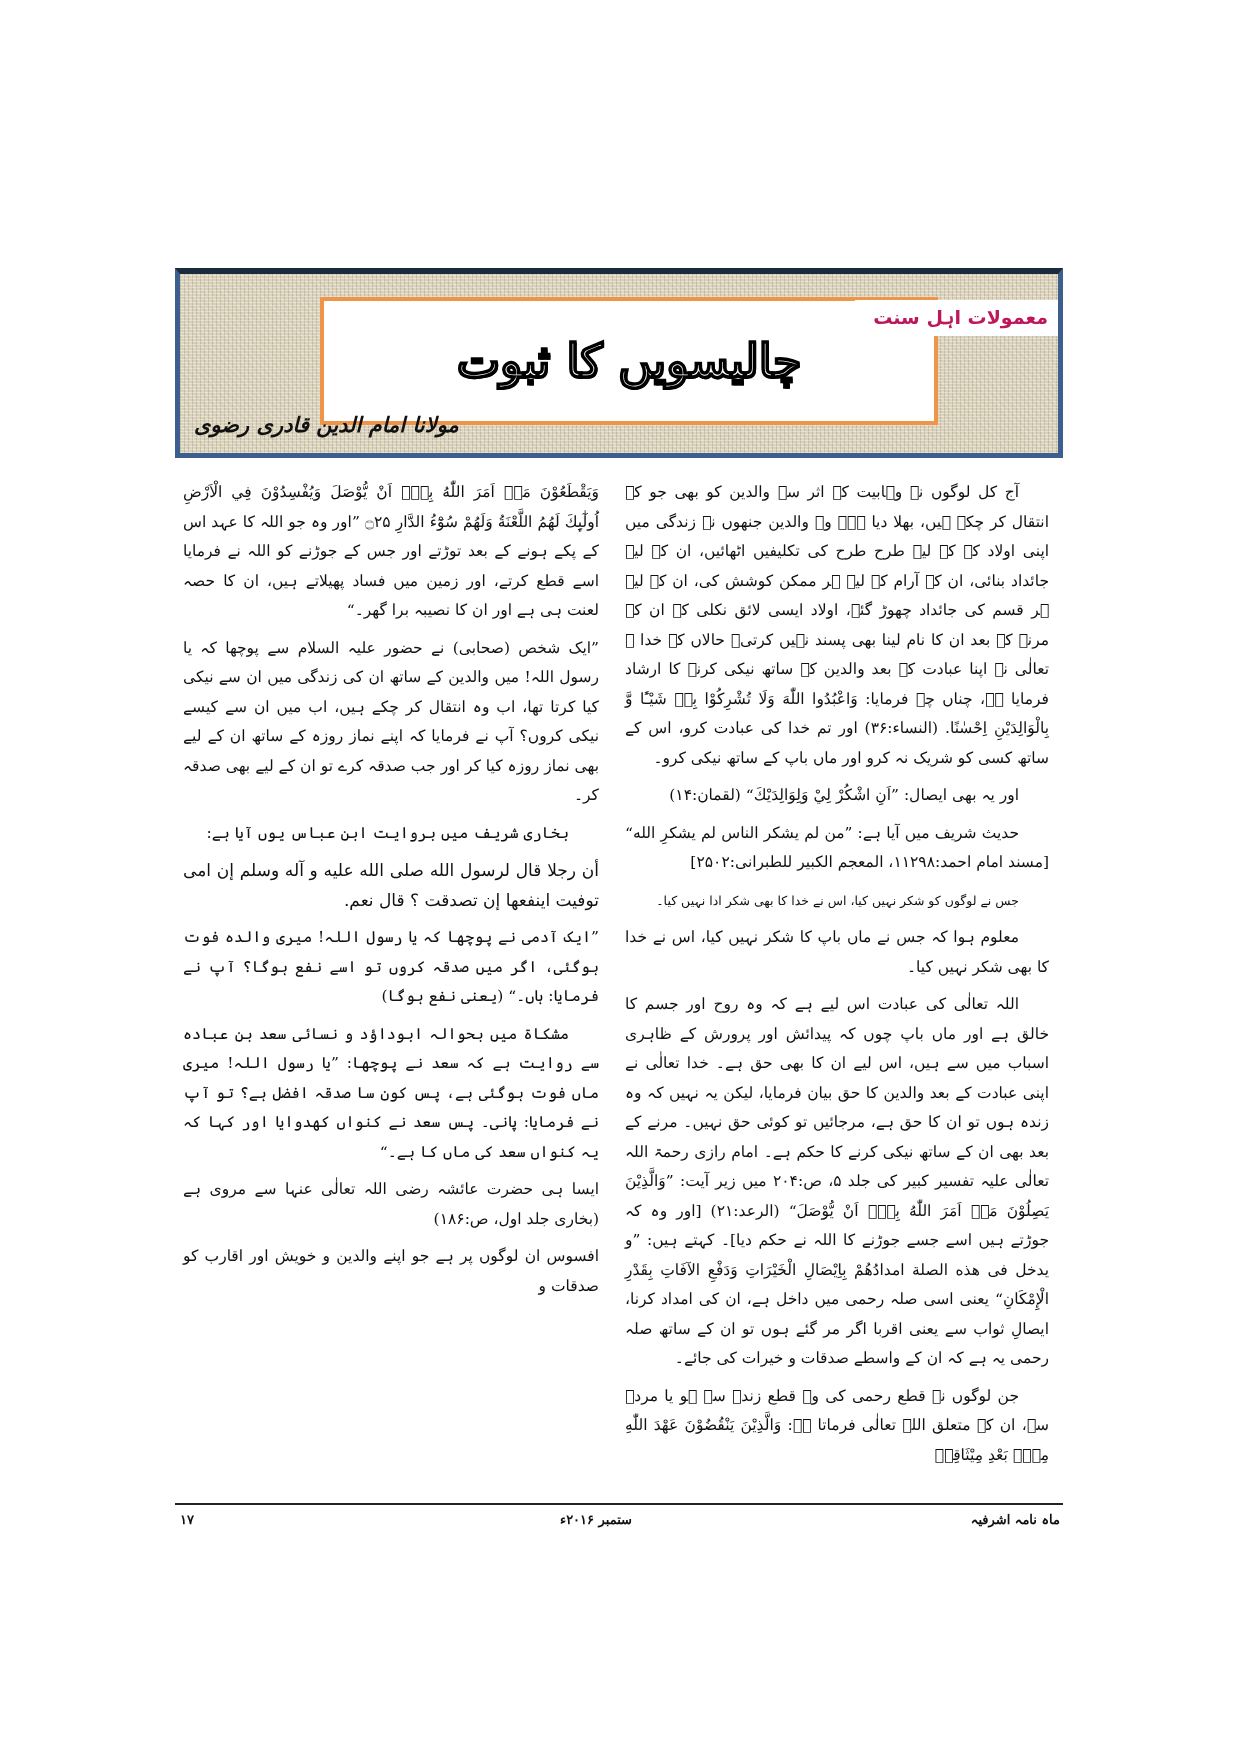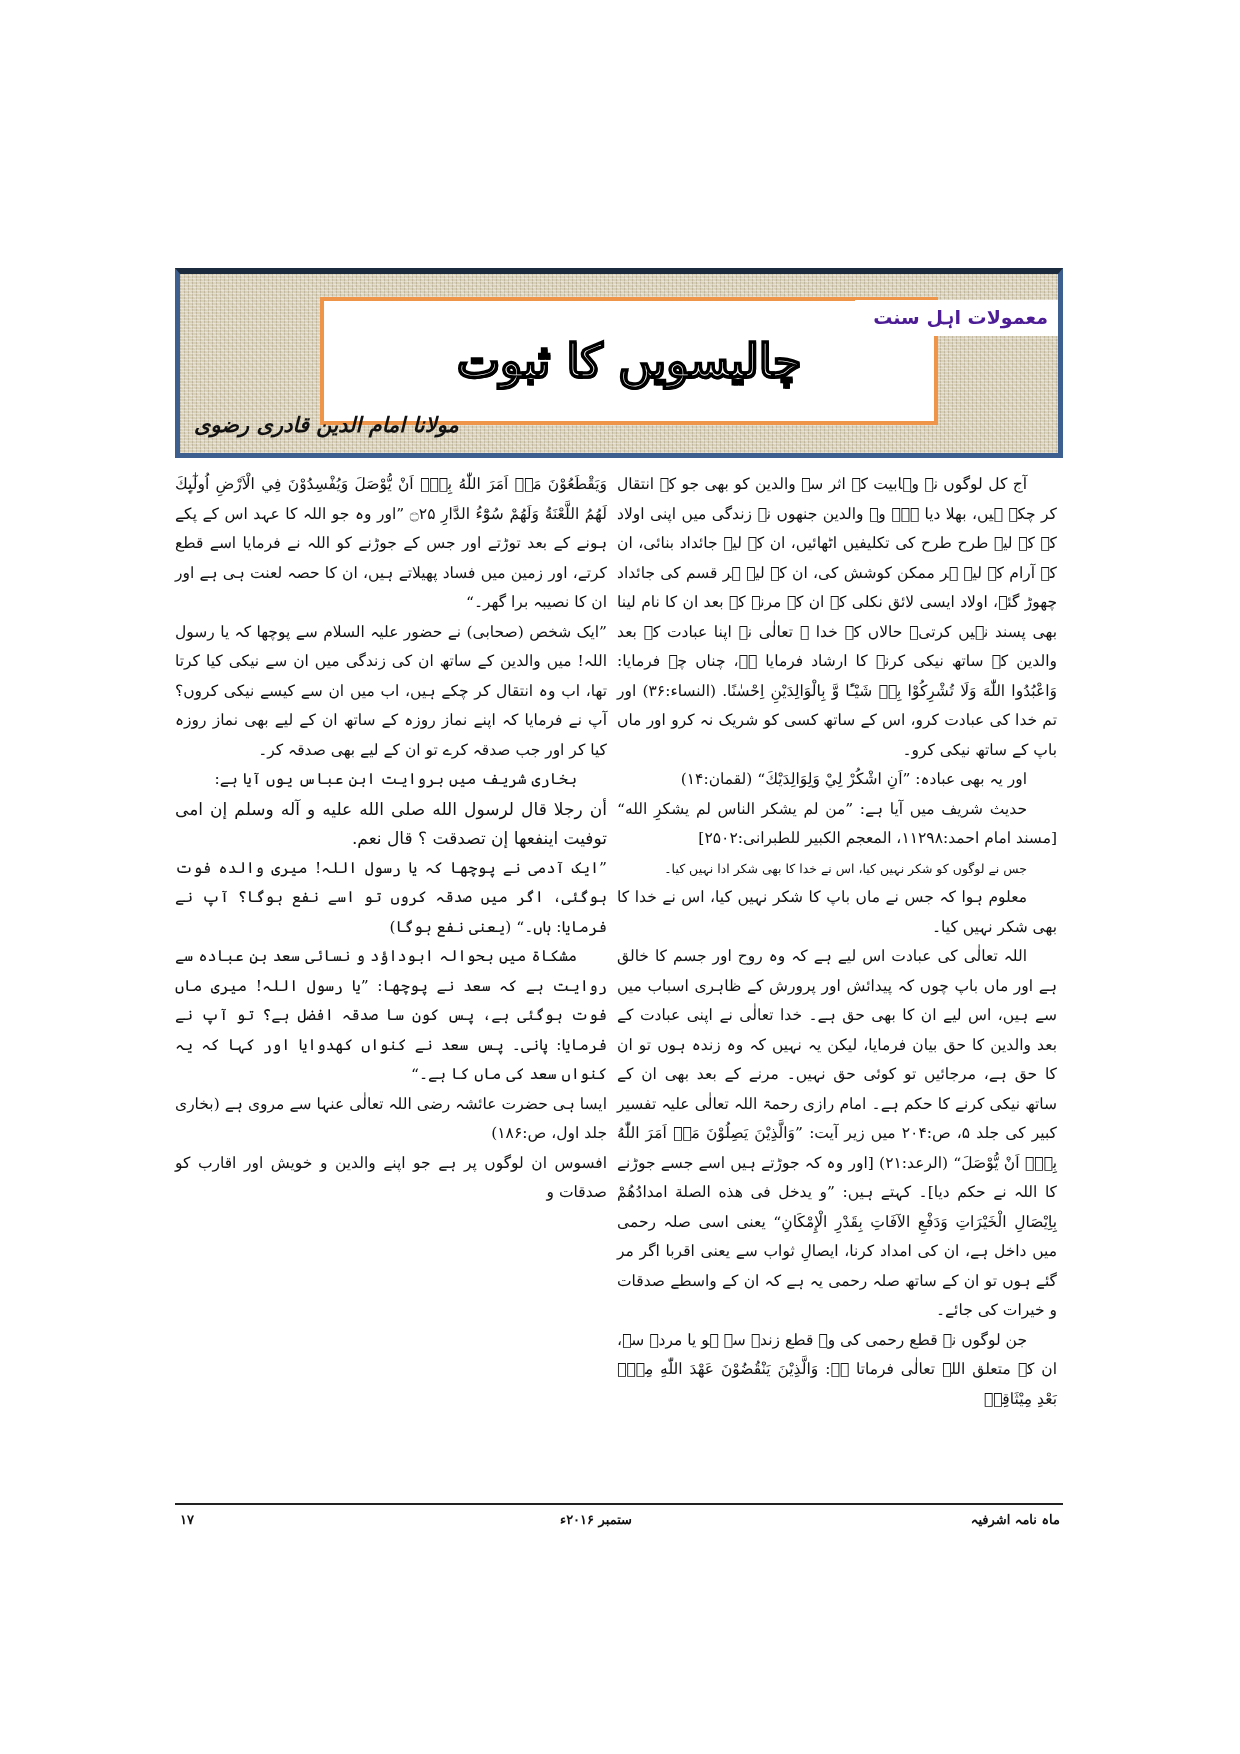--- a/index.html
+++ b/index.html
@@ -22,36 +22,36 @@
     display:flex; align-items:center; justify-content:center;
   }
   .title-text {
     font-family:"DejaVu Serif", serif; font-size:46px; font-weight:bold; direction:rtl;
     color:#fff; -webkit-text-stroke:2px #000; letter-spacing:0;
     text-shadow: 1px 1px 0 #000;
   }
   .series-label {
     position:absolute; right:0px; top:26px; background:#fff; padding:6px 10px 8px 18px;
     font-family:"DejaVu Sans", sans-serif; font-weight:bold; font-size:19px; direction:rtl;
-    color:#4c1d95;
+    color:#be185d;
   }
   .author {
     position:absolute; left:14px; top:138px; font-family:"DejaVu Serif", serif;
     font-weight:bold; font-style:italic; font-size:21px; direction:rtl; color:#111;
   }
   .columns {
     position:absolute; left:175px; top:470px; width:888px; height:1030px;
   }
   .col {
     position:absolute; top:0; direction:rtl; text-align:justify;
     font-family:"DejaVu Serif", serif; font-size:15.5px; line-height:29.5px;
   }
   .col-right { right:6px; width:440px; }
   .col-left { left:0; width:432px; }
-  .col p { margin:0; }
+  .col p { margin:8px; }
   .col p.indent { text-indent:30px; }
   .col .arabic { font-size:17px; }
   .col .ref { font-size:12.5px; }
   .footer-rule {
     position:absolute; left:175px; top:1503px; width:888px; height:2px; background:#222;
   }
   .footer {
     position:absolute; top:1512px; font-family:"DejaVu Serif", serif; font-size:13px;
     font-weight:bold; direction:rtl;
   }
@@ -66,21 +66,21 @@
   <div class="title-box">
     <span class="title-text">چالیسویں کا ثبوت</span>
   </div>
   <div class="series-label">معمولات اہل سنت</div>
   <div class="author">مولانا امام الدین قادری رضوی</div>
 </div>
 
 <div class="columns">
   <div class="col col-right">
     <p class="indent">آج کل لوگوں نے وہابیت کے اثر سے والدین کو بھی جو کہ انتقال کر چکے ہیں، بھلا دیا ہے۔ وہ والدین جنھوں نے زندگی میں اپنی اولاد کے کے لیے طرح طرح کی تکلیفیں اٹھائیں، ان کے لیے جائداد بنائی، ان کے آرام کے لیے ہر ممکن کوشش کی، ان کے لیے ہر قسم کی جائداد چھوڑ گئے، اولاد ایسی لائق نکلی کہ ان کے مرنے کے بعد ان کا نام لینا بھی پسند نہیں کرتی۔ حالاں کہ خدا ے تعالٰی نے اپنا عبادت کے بعد والدین کے ساتھ نیکی کرنے کا ارشاد فرمایا ہے، چناں چہ فرمایا: وَاعْبُدُوا اللّٰهَ وَلَا تُشْرِكُوْا بِهٖ شَيْـًٔا وَّ بِالْوَالِدَيْنِ اِحْسٰنًا. (النساء:۳۶) اور تم خدا کی عبادت کرو، اس کے ساتھ کسی کو شریک نہ کرو اور ماں باپ کے ساتھ نیکی کرو۔</p>
-    <p class="indent">اور یہ بھی عبادہ: ”اَنِ اشْكُرْ لِيْ وَلِوَالِدَيْكَ“ (لقمان:۱۴)</p>
+    <p class="indent">اور یہ بھی ایصال: ”اَنِ اشْكُرْ لِيْ وَلِوَالِدَيْكَ“ (لقمان:۱۴)</p>
     <p class="indent">حدیث شریف میں آیا ہے: ”من لم يشكر الناس لم يشكرِ الله“ [مسند امام احمد:۱۱۲۹۸، المعجم الکبیر للطبرانی:۲۵۰۲]</p>
     <p class="indent ref">جس نے لوگوں کو شکر نہیں کیا، اس نے خدا کا بھی شکر ادا نہیں کیا۔</p>
     <p class="indent">معلوم ہوا کہ جس نے ماں باپ کا شکر نہیں کیا، اس نے خدا کا بھی شکر نہیں کیا۔</p>
     <p class="indent">اللہ تعالٰی کی عبادت اس لیے ہے کہ وہ روح اور جسم کا خالق ہے اور ماں باپ چوں کہ پیدائش اور پرورش کے ظاہری اسباب میں سے ہیں، اس لیے ان کا بھی حق ہے۔ خدا تعالٰی نے اپنی عبادت کے بعد والدین کا حق بیان فرمایا، لیکن یہ نہیں کہ وہ زندہ ہوں تو ان کا حق ہے، مرجائیں تو کوئی حق نہیں۔ مرنے کے بعد بھی ان کے ساتھ نیکی کرنے کا حکم ہے۔ امام رازی رحمۃ اللہ تعالٰی علیہ تفسیر کبیر کی جلد ۵، ص:۲۰۴ میں زیر آیت: ”وَالَّذِيْنَ يَصِلُوْنَ مَاۤ اَمَرَ اللّٰهُ بِهٖۤ اَنْ يُّوْصَلَ“ (الرعد:۲۱) [اور وہ کہ جوڑتے ہیں اسے جسے جوڑنے کا اللہ نے حکم دیا]۔ کہتے ہیں: ”و يدخل فی هذه الصلة امدادُهُمْ بِاِيْصَالِ الْخَيْرَاتِ وَدَفْعِ الآفَاتِ بِقَدْرِ الْإِمْكَانِ“ یعنی اسی صلہ رحمی میں داخل ہے، ان کی امداد کرنا، ایصالِ ثواب سے یعنی اقربا اگر مر گئے ہوں تو ان کے ساتھ صلہ رحمی یہ ہے کہ ان کے واسطے صدقات و خیرات کی جائے۔</p>
     <p class="indent">جن لوگوں نے قطع رحمی کی وہ قطع زندہ سے ہو یا مردہ سے، ان کے متعلق اللہ تعالٰی فرماتا ہے: وَالَّذِيْنَ يَنْقُضُوْنَ عَهْدَ اللّٰهِ مِنْۢ بَعْدِ مِيْثَاقِهٖ</p>
   </div>
   <div class="col col-left">
     <p>وَيَقْطَعُوْنَ مَاۤ اَمَرَ اللّٰهُ بِهٖۤ اَنْ يُّوْصَلَ وَيُفْسِدُوْنَ فِي الْاَرْضِ اُولٰٓىِٕكَ لَهُمُ اللَّعْنَةُ وَلَهُمْ سُوْٓءُ الدَّارِ ۝۲۵ ”اور وہ جو اللہ کا عہد اس کے پکے ہونے کے بعد توڑتے اور جس کے جوڑنے کو اللہ نے فرمایا اسے قطع کرتے، اور زمین میں فساد پھیلاتے ہیں، ان کا حصہ لعنت ہی ہے اور ان کا نصیبہ برا گھر۔“</p>
     <p>”ایک شخص (صحابی) نے حضور علیہ السلام سے پوچھا کہ یا رسول اللہ! میں والدین کے ساتھ ان کی زندگی میں ان سے نیکی کیا کرتا تھا، اب وہ انتقال کر چکے ہیں، اب میں ان سے کیسے نیکی کروں؟ آپ نے فرمایا کہ اپنے نماز روزہ کے ساتھ ان کے لیے بھی نماز روزہ کیا کر اور جب صدقہ کرے تو ان کے لیے بھی صدقہ کر۔</p>
     <p class="indent">بخاری شریف میں بروایت ابن عباس یوں آیا ہے:</p>

